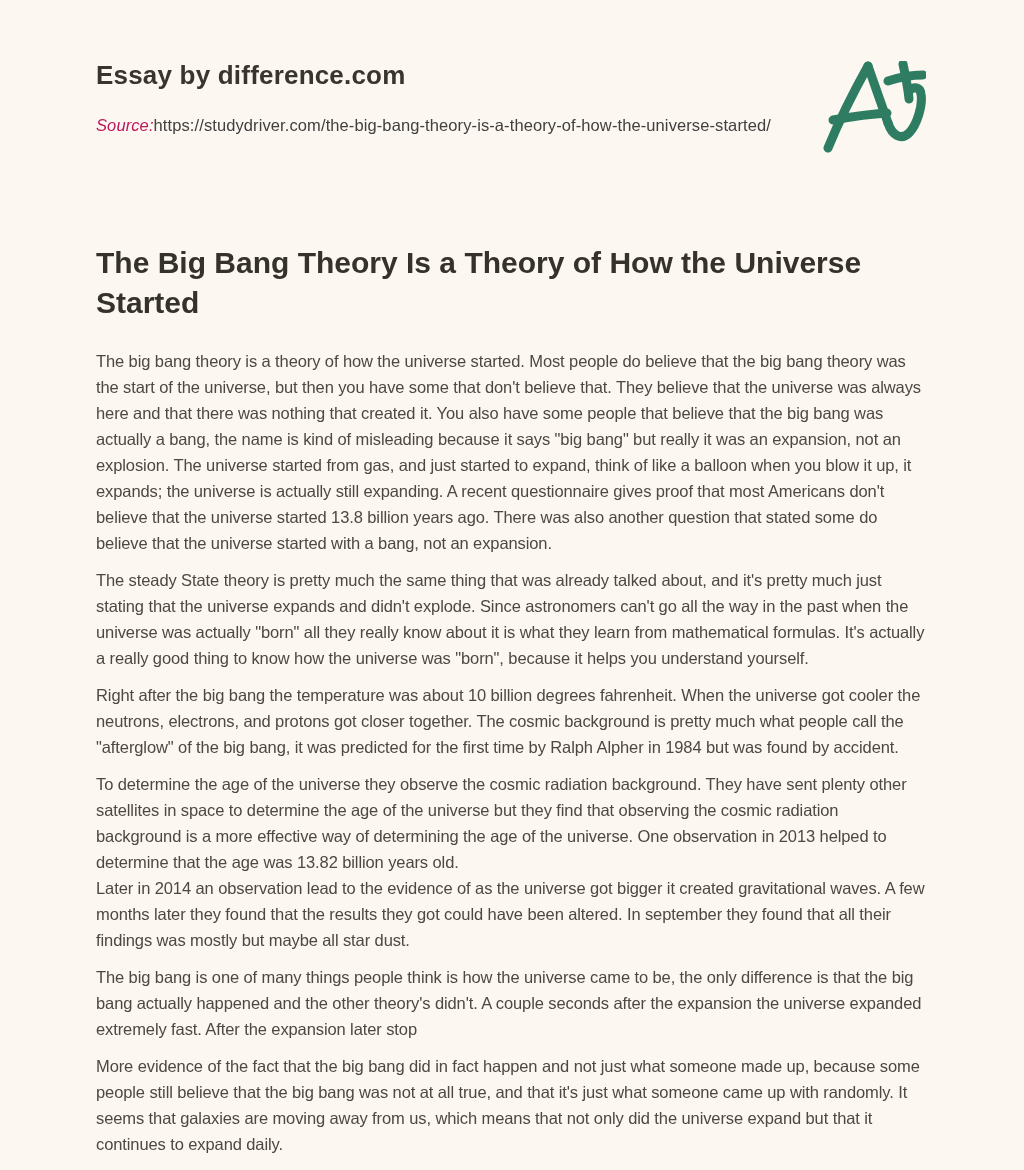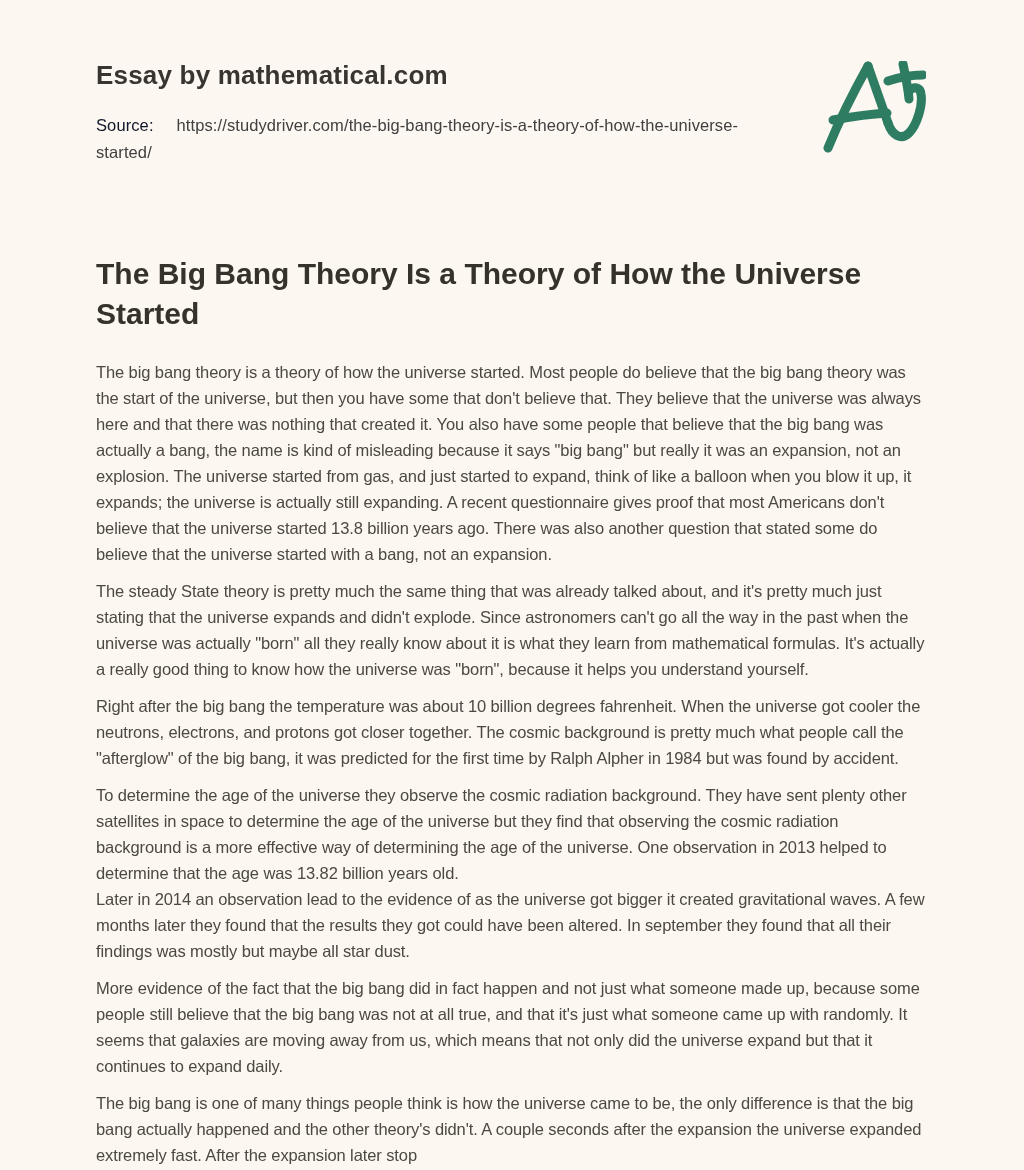--- a/index.html
+++ b/index.html
@@ -32,22 +32,23 @@
     margin: 6px 0 21px 0;
   }
   .source-line {
     max-width: 690px;
     font-size: 16.5px;
     line-height: 27px;
     margin: 0;
     letter-spacing: 0.1px;
   }
   .source-label {
-    color: #0f172a;
-    margin-right: 23px;
+    color: #be185d;
+    margin-right: 0;
+    font-style: italic;
   }
   .source-link {
     color: #404040;
     text-decoration: none;
     overflow-wrap: break-word;
     cursor: pointer;
   }
   .logo {
     flex: 0 0 auto;
     margin: 7px 2px 0 0;
@@ -70,21 +71,21 @@
     white-space: pre-wrap;
   }
 </style>
 </head>
 <body>
 
 <div class="page">
 
   <header class="page-header">
     <div class="header-left">
-      <h1 class="byline">Essay by mathematical.com</h1>
+      <h1 class="byline">Essay by difference.com</h1>
       <p class="source-line">
         <span class="source-label">Source:</span><a class="source-link" href="#">https://studydriver.com/the-big-bang-theory-is-a-theory-of-how-the-universe-started/</a>
       </p>
     </div>
 
     <div class="logo">
       <svg width="104" height="94" viewBox="0 0 104 94" fill="none" xmlns="http://www.w3.org/2000/svg">
         <g stroke="#2e7d63" stroke-width="9" stroke-linecap="round" stroke-linejoin="round" fill="none">
           <path d="M 6 87 C 17 60 32 30 46 5"></path>
           <path d="M 46 5 C 52 22 60 45 66 62"></path>
@@ -98,17 +99,17 @@
   </header>
 
   <main>
     <h2 class="essay-title">The Big Bang Theory Is a Theory of How the Universe Started</h2>
 
     <p class="para">The big bang theory is a theory of how the universe started. Most people do believe that the big bang theory was the start of the universe, but then you have some that don't believe that. They believe that the universe was always here and that there was nothing that created it. You also have some people that believe that the big bang was actually a bang, the name is kind of misleading because it says "big bang" but really it was an expansion, not an explosion. The universe started from gas, and just started to expand, think of like a balloon when you blow it up, it expands; the universe is actually still expanding. A recent questionnaire gives proof that most Americans don't believe that the universe started 13.8 billion years ago. There was also another question that stated some do believe that the universe started with a bang, not an expansion.</p>
     <p class="para">The steady State theory is pretty much the same thing that was already talked about, and it's pretty much just stating that the universe expands and didn't explode. Since astronomers can't go all the way in the past when the universe was actually "born" all they really know about it is what they learn from mathematical formulas. It's actually a really good thing to know how the universe was "born", because it helps you understand yourself.</p>
     <p class="para">Right after the big bang the temperature was about 10 billion degrees fahrenheit. When the universe got cooler the neutrons, electrons, and protons got closer together. The cosmic background is pretty much what people call the "afterglow" of the big bang, it was predicted for the first time by Ralph Alpher in 1984 but was found by accident.</p>
     <p class="para">To determine the age of the universe they observe the cosmic radiation background. They have sent plenty other satellites in space to determine the age of the universe but they find that observing the cosmic radiation background is a more effective way of determining the age of the universe. One observation in 2013 helped to determine that the age was 13.82 billion years old.
 Later in 2014 an observation lead to the evidence of as the universe got bigger it created gravitational waves. A few months later they found that the results they got could have been altered. In september they found that all their findings was mostly but maybe all star dust.</p>
+    <p class="para">The big bang is one of many things people think is how the universe came to be, the only difference is that the big bang actually happened and the other theory's didn't. A couple seconds after the expansion the universe expanded extremely fast. After the expansion later stop</p>
     <p class="para">More evidence of the fact that the big bang did in fact happen and not just what someone made up, because some people still believe that the big bang was not at all true, and that it's just what someone came up with randomly. It seems that galaxies are moving away from us, which means that not only did the universe expand but that it continues to expand daily.</p>
-    <p class="para">The big bang is one of many things people think is how the universe came to be, the only difference is that the big bang actually happened and the other theory's didn't. A couple seconds after the expansion the universe expanded extremely fast. After the expansion later stop</p>
   </main>
 
 </div>
 
 </body></html>

